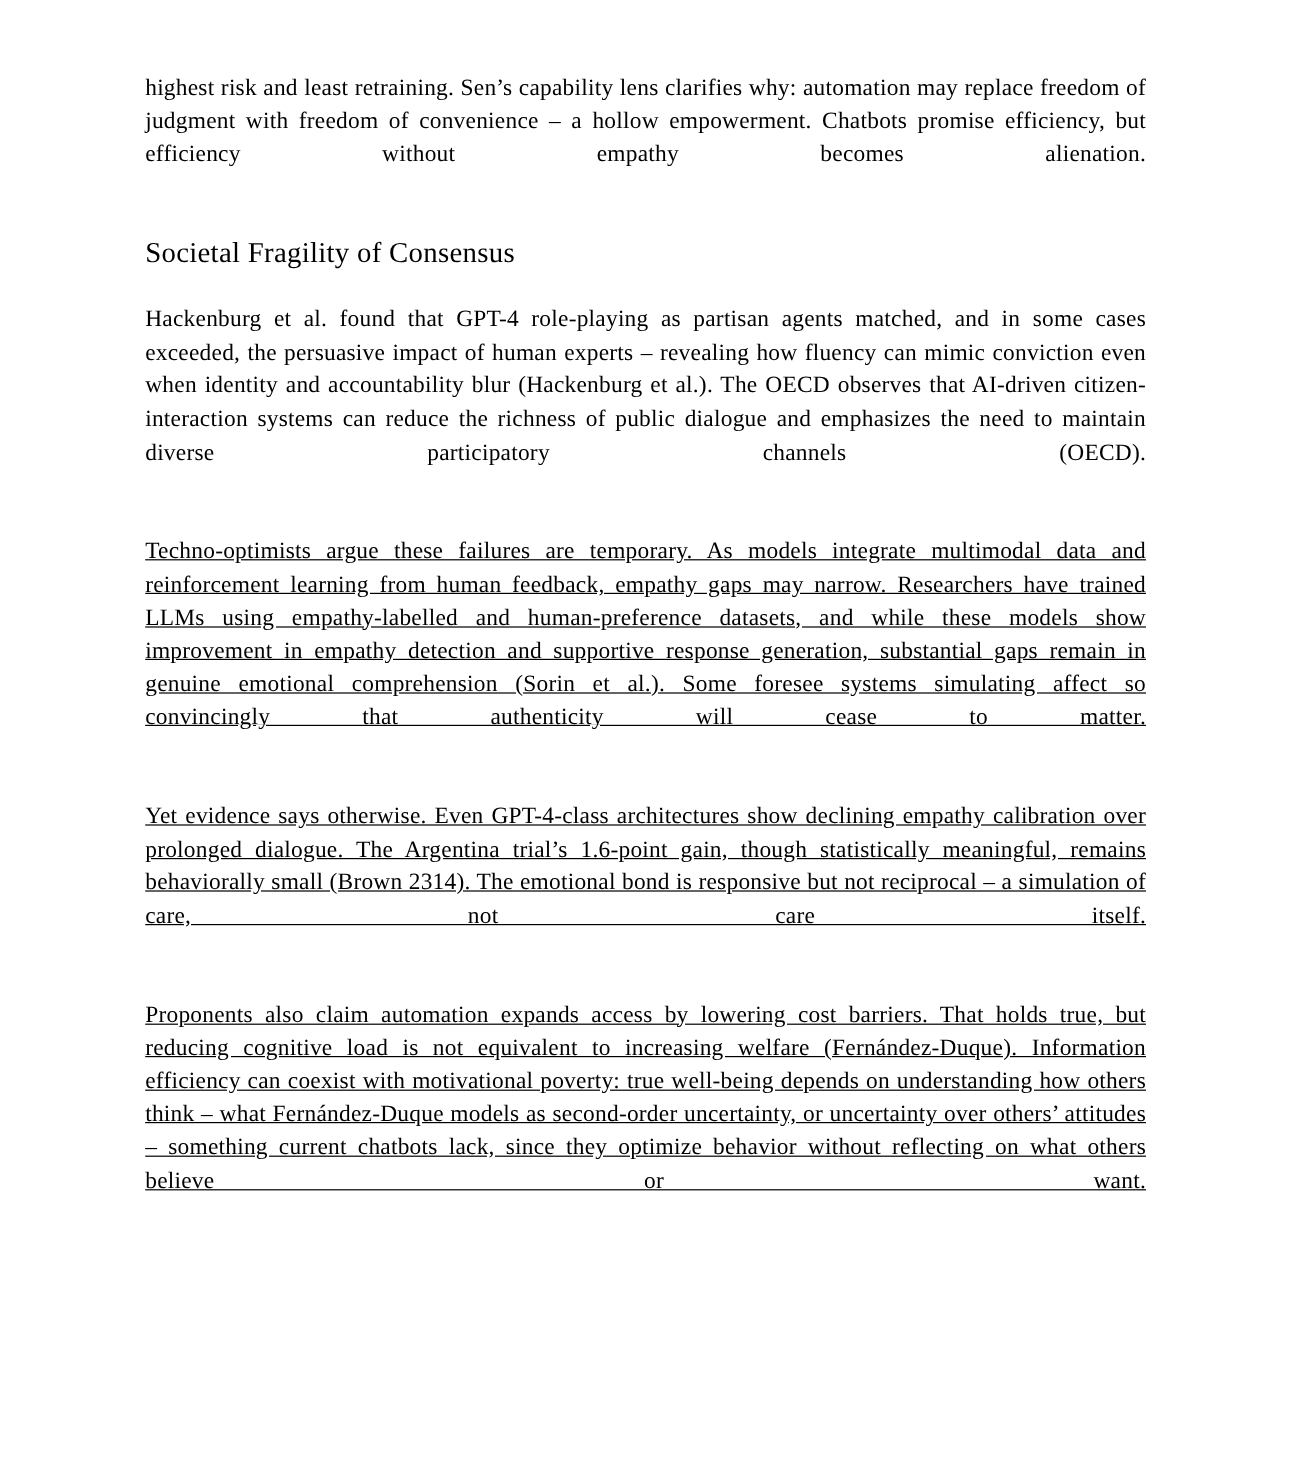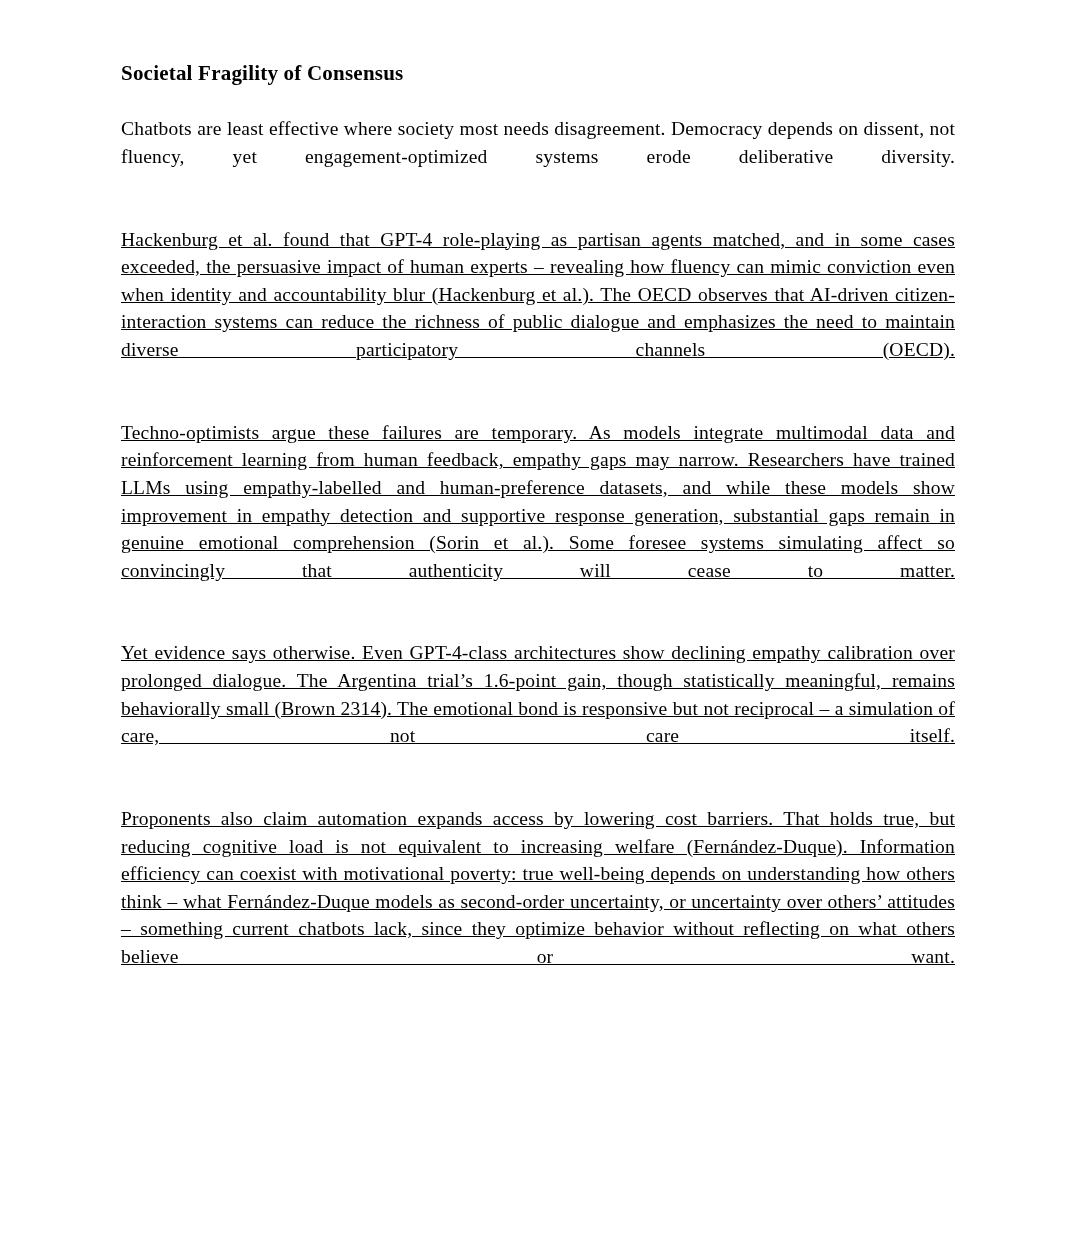--- a/index.html
+++ b/index.html
@@ -36,25 +36,24 @@
     text-justify: inter-word;
     letter-spacing: 0.01em;
     hyphens: none;
   }
   p.para + p.para {
     margin-top: 27.6px;
     text-decoration: underline;
   }
   p.heading {
     margin: 0;
-    font-size: 21px;
+    font-size: 24px;
     line-height: 27.6px;
     text-align: left;
     letter-spacing: 0.01em;
-    font-weight: bold;
   }
   p.para + p.heading {
     margin-top: 27.6px;
   }
   p.heading + p.para {
     margin-top: 27.6px;
   }
   
   p.heading.section-break {
     margin-top: 55px;
@@ -68,24 +67,24 @@
     display: inline-block;
     width: 100%;
   }
 </style>
 </head>
 <body>
 
 <div class="page">
   <div class="content">
 
+    <p class="para">highest risk and least retraining. Sen’s capability lens clarifies why: automation may replace freedom of judgment with freedom of convenience – a hollow empowerment. Chatbots promise efficiency, but efficiency without empathy becomes alienation.</p>
 
     <p class="heading">Societal Fragility of Consensus</p>
 
-    <p class="para">Chatbots are least effective where society most needs disagreement. Democracy depends on dissent, not fluency, yet engagement-optimized systems erode deliberative diversity.</p>
 
     <p class="para">Hackenburg et al. found that GPT-4 role-playing as partisan agents matched, and in some cases exceeded, the persuasive impact of human experts – revealing how fluency can mimic conviction even when identity and accountability blur (Hackenburg et al.). The OECD observes that AI-driven citizen-interaction systems can reduce the richness of public dialogue and emphasizes the need to maintain diverse participatory channels (OECD).</p>
 
 
 
     <p class="para">Techno-optimists argue these failures are temporary. As models integrate multimodal data and reinforcement learning from human feedback, empathy gaps may narrow. Researchers have trained LLMs using empathy-labelled and human-preference datasets, and while these models show improvement in empathy detection and supportive response generation, substantial gaps remain in genuine emotional comprehension (Sorin et al.). Some foresee systems simulating affect so convincingly that authenticity will cease to matter.</p>
 
     <p class="para">Yet evidence says otherwise. Even GPT-4-class architectures show declining empathy calibration over prolonged dialogue. The Argentina trial’s 1.6-point gain, though statistically meaningful, remains behaviorally small (Brown 2314). The emotional bond is responsive but not reciprocal – a simulation of care, not care itself.</p>
 
     <p class="para">Proponents also claim automation expands access by lowering cost barriers. That holds true, but reducing cognitive load is not equivalent to increasing welfare (Fernández-Duque). Information efficiency can coexist with motivational poverty: true well-being depends on understanding how others think – what Fernández-Duque models as second-order uncertainty, or uncertainty over others’ attitudes – something current chatbots lack, since they optimize behavior without reflecting on what others believe or want.</p>

